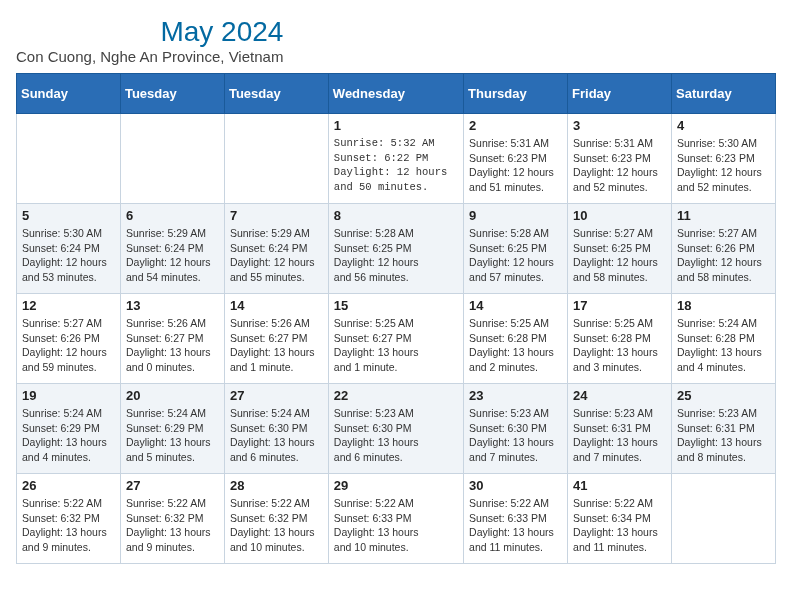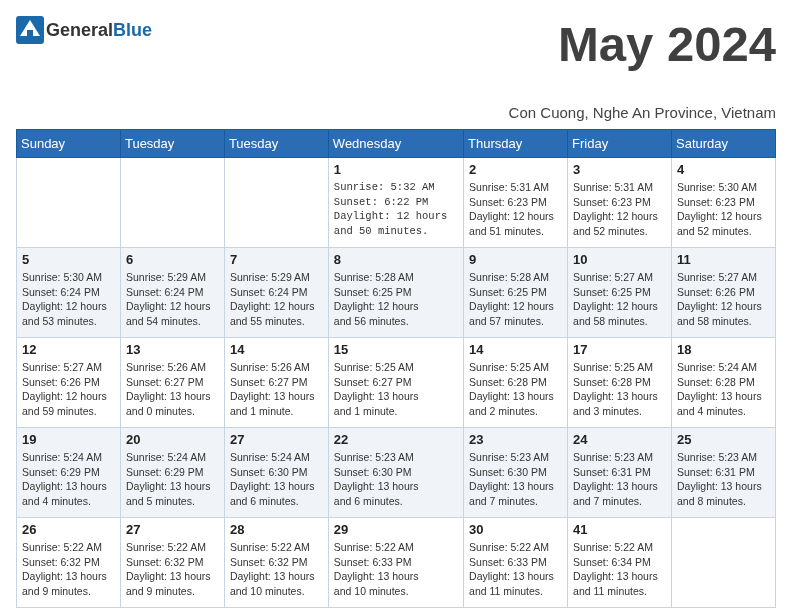--- a/index.html
+++ b/index.html
@@ -22,41 +22,40 @@
     }
     .logo-icon {
       width: 28px;
       height: 28px;
       margin-right: 2px;
     }
     .title-area {
       text-align: right;
     }
     .month-title {
-      font-size: 49px;
-      font-weight: bold;
-      color: #404040;
+      font-size: 28px;
+      font-weight: normal;
+      color: #0369a1;
     }
     .location-title {
       font-size: 15px;
       color: #444;
-      margin-top: 32px;
     }
     table {
       width: 100%;
       border-collapse: collapse;
       font-size: 11px;
     }
     thead tr th {
       background: #2a6db5;
       color: #fff;
-      padding: 6px 4px;
+      padding: 12px 4px;
       text-align: left;
       font-size: 13px;
-      font-weight: normal;
+      font-weight: bold;
       border: 1px solid #1a5a9a;
     }
     tbody tr {
       vertical-align: top;
     }
     tbody tr:nth-child(odd) {
       background: #fff;
     }
     tbody tr:nth-child(even) {
       background: #f0f4f8;
@@ -77,30 +76,20 @@
     .day-info {
       color: #333;
       font-size: 10.5px;
       line-height: 1.4;
     }
   </style>
 </head>
 <body>
 
 <div class="header-area">
-  <div class="logo">
-    <svg class="logo-icon" viewBox="0 0 28 28">
-      <rect x="0" y="0" width="28" height="28" rx="3" fill="#1a6aab"></rect>
-      <polygon points="14,4 24,20 4,20" fill="#fff"></polygon>
-      <rect x="11" y="14" width="6" height="8" fill="#1a6aab"></rect>
-    </svg>
-    <span>
-      <span style="font-size:18px;font-weight:bold;color:#333;">General</span><span style="font-size:18px;font-weight:bold;color:#1a6aab;">Blue</span>
-    </span>
-  </div>
   <div class="title-area">
     <div class="month-title">May 2024</div>
     <div class="location-title">Con Cuong, Nghe An Province, Vietnam</div>
   </div>
 </div>
 
 <table>
   <thead>
     <tr>
     <th>Sunday</th>

